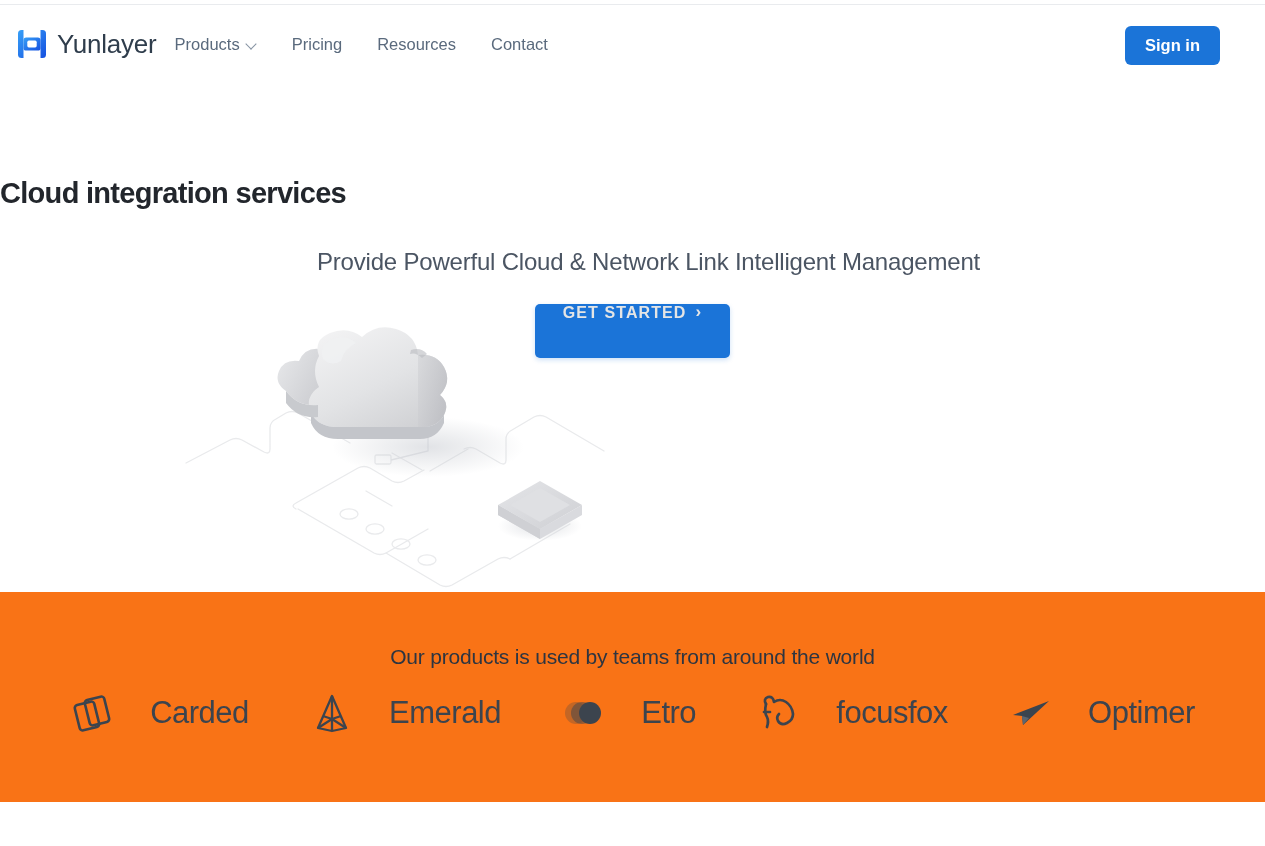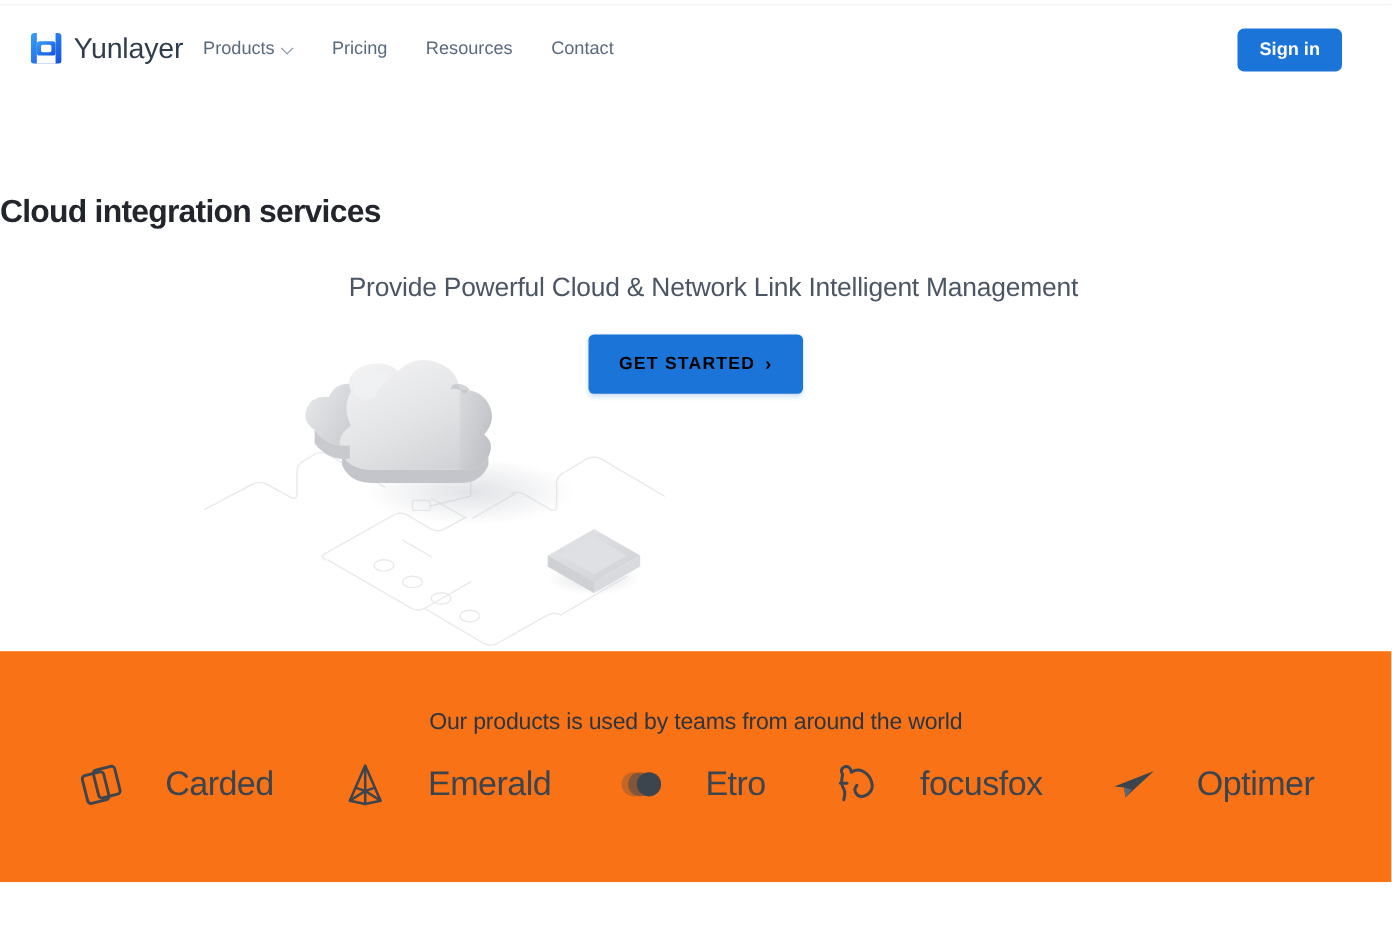--- a/index.html
+++ b/index.html
@@ -34,21 +34,21 @@
     width: 1265px;
     height: 78px;
     display: flex;
     align-items: center;
     background: #ffffff;
   }
 
   .brand {
     display: flex;
     align-items: center;
-    margin-left: 28px;
+    margin-left: 18px;
     gap: 11px;
     cursor: pointer;
   }
 
   .logo-mark {
     width: 28px; height: 28px;
     position: relative;
     flex: none;
   }
 
@@ -147,24 +147,23 @@
   .cta-wrap {
     position: absolute;
     top: 221px;
     width: 100%;
     text-align: center;
     z-index: 5;
   }
 
   .cta-btn {
     display: inline-flex;
-    align-items: center;
     gap: 9px;
     background: #1b74d8;
-    color: #000000;
+    color: #e5e5e5;
     border: none;
     border-radius: 5px;
     font-family: "Liberation Sans", sans-serif;
     font-size: 16px;
     font-weight: bold;
     letter-spacing: 1.1px;
     height: 54px;
     padding: 0 28px;
     cursor: pointer;
     box-shadow: 0 2px 5px rgba(27,116,216,0.22);

